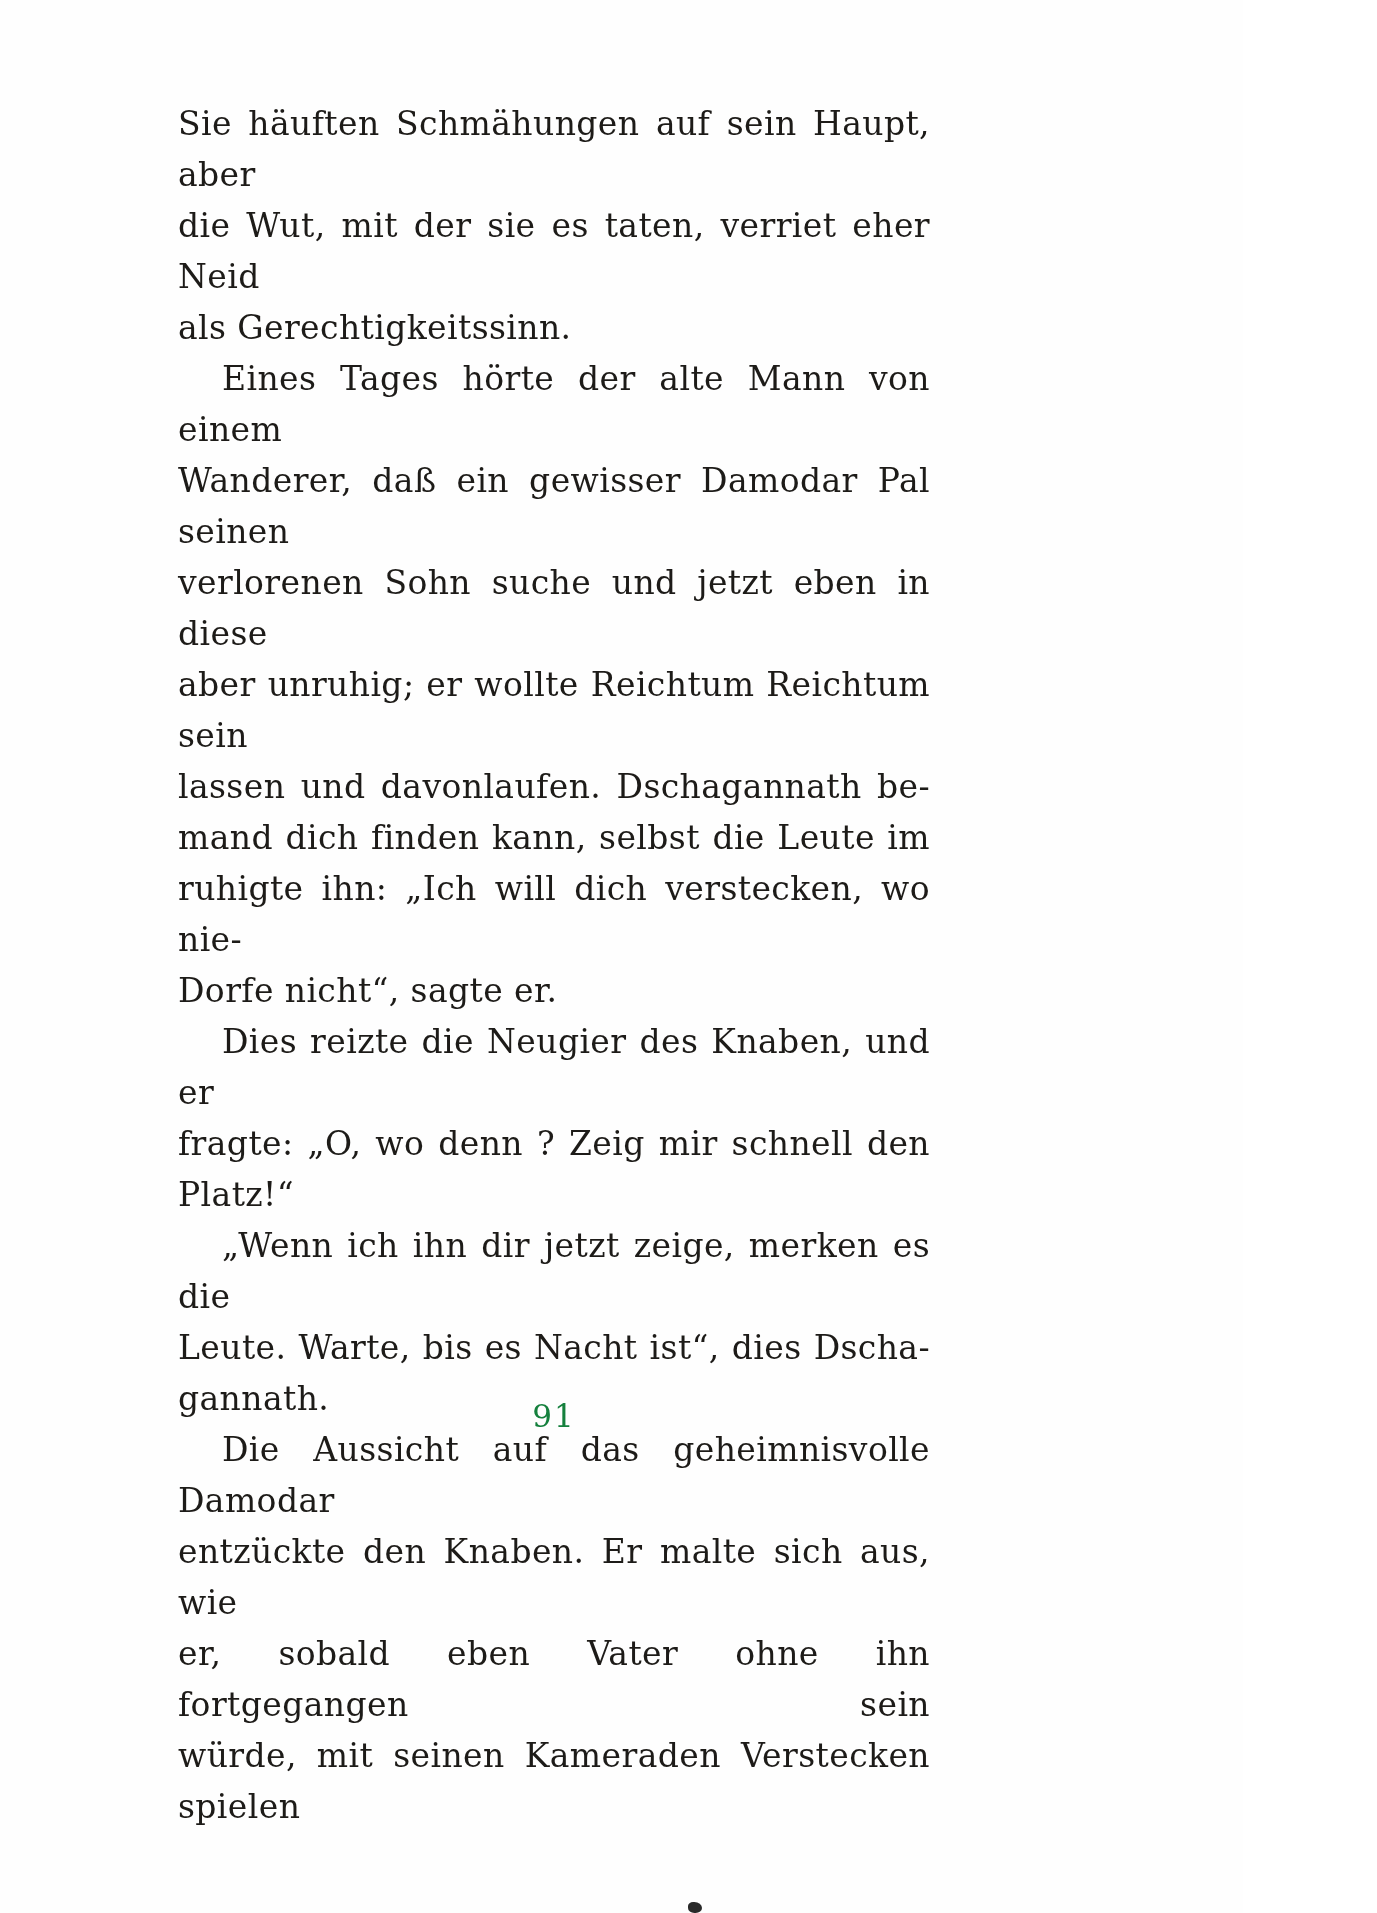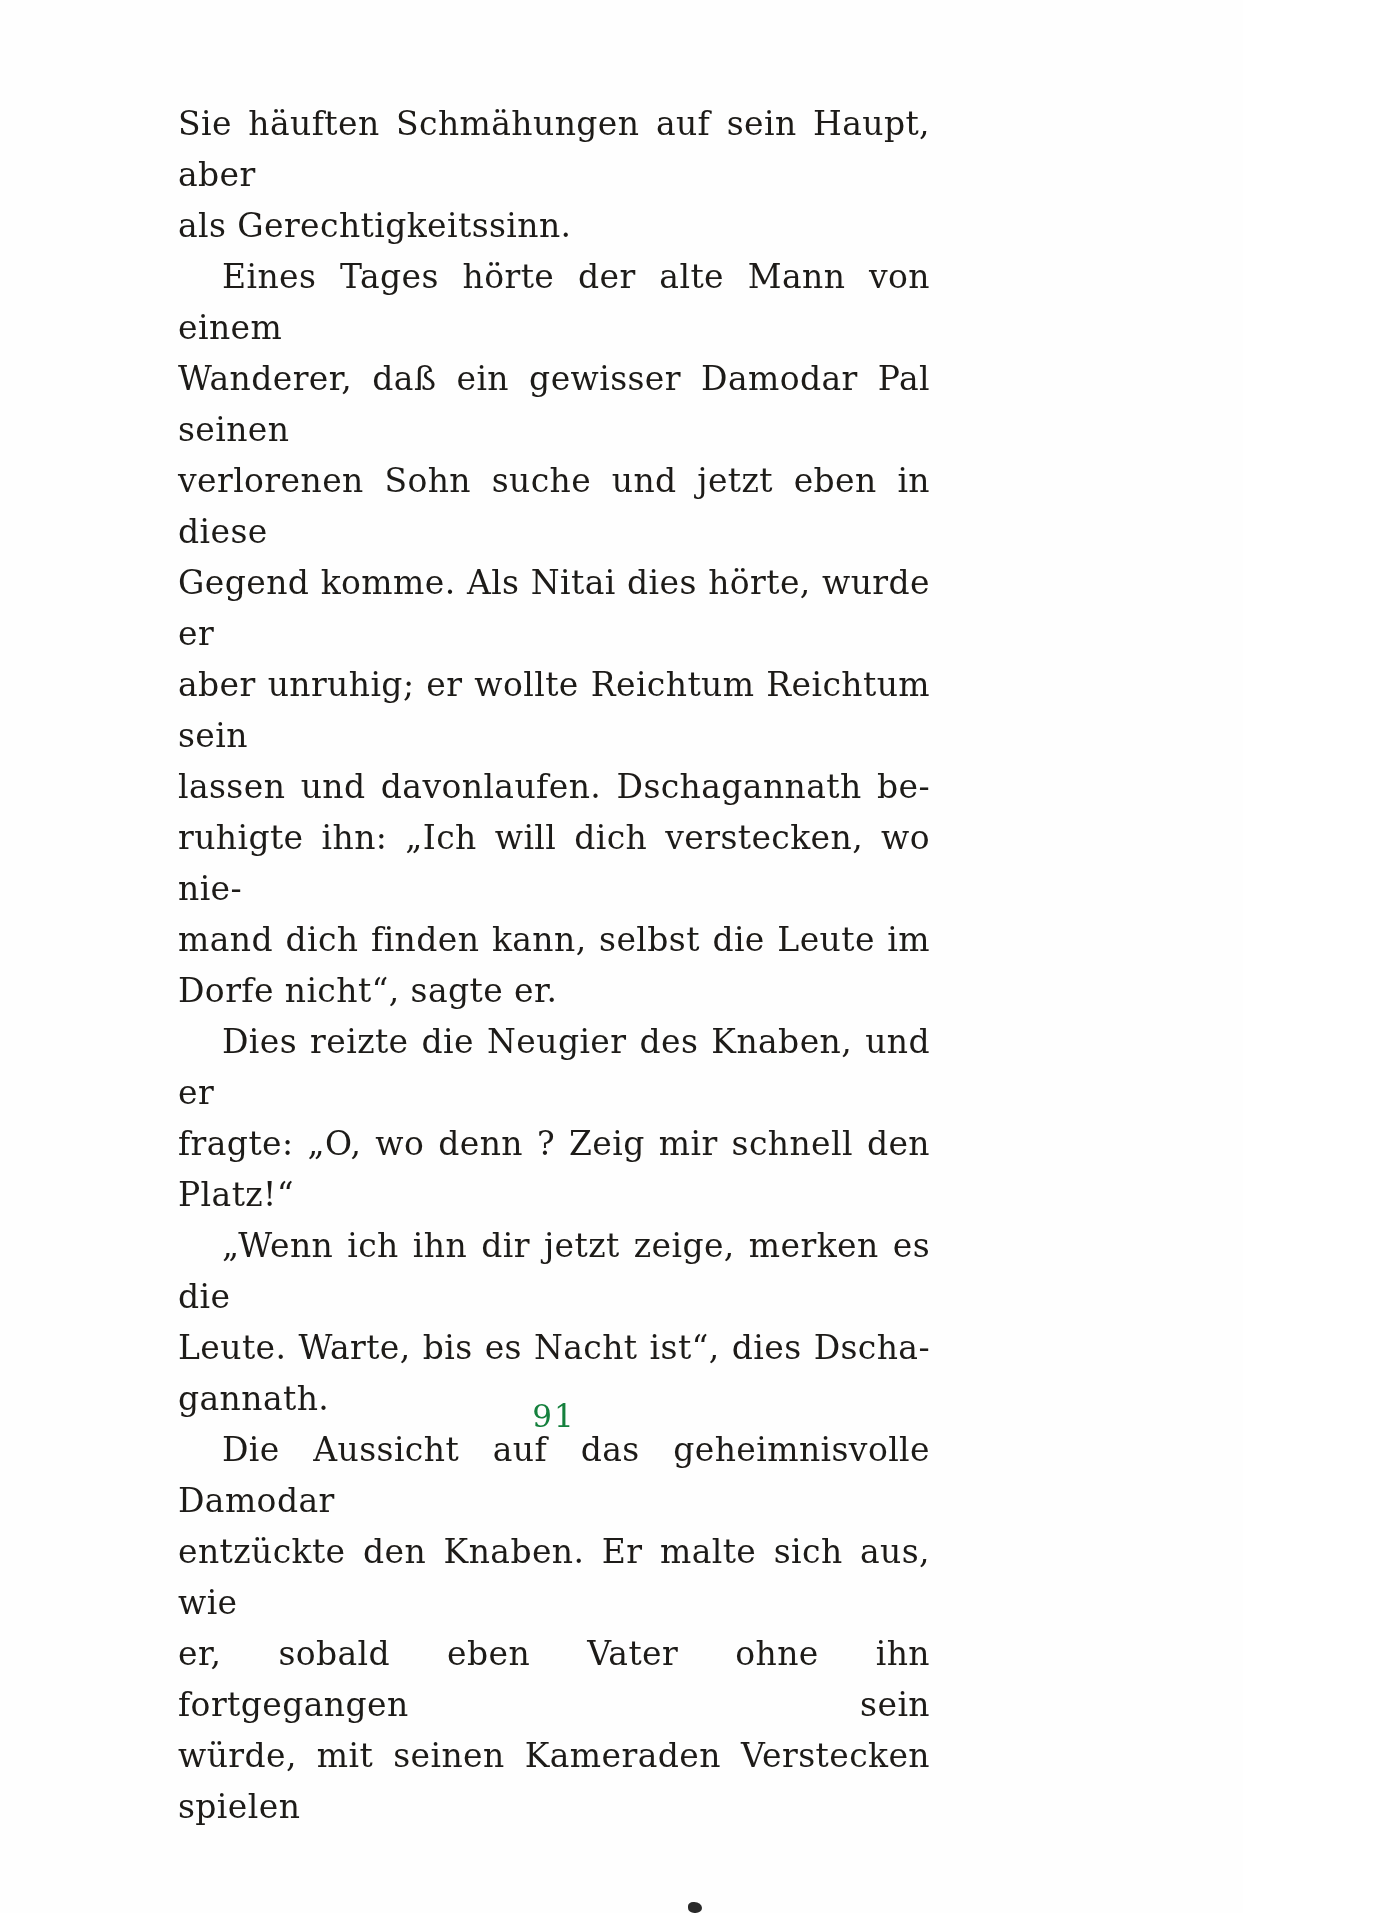--- a/index.html
+++ b/index.html
@@ -65,31 +65,31 @@
   }
 </style>
 </head>
 <body>
 
 <div class="page">
 
   <main class="text-block">
       <div class="para">
         <div class="line">Sie häuften Schmähungen auf sein Haupt, aber</div>
+        <div class="line">die Wut, mit der sie es taten, verriet eher Neid</div>
         <div class="line last">als  Gerechtigkeitssinn.</div>
       </div>
       <div class="para">
         <div class="line indent">Eines Tages hörte der alte Mann von einem</div>
         <div class="line">Wanderer, daß ein gewisser Damodar Pal seinen</div>
         <div class="line">verlorenen Sohn suche und jetzt eben in diese</div>
-        <div class="line">Gegend komme. Als Nitai dies hörte, wurde er</div>
         <div class="line">aber unruhig; er wollte Reichtum Reichtum sein</div>
         <div class="line">lassen und davonlaufen. Dschagannath be-</div>
+        <div class="line">mand dich finden kann, selbst die Leute im</div>
         <div class="line">ruhigte ihn: „Ich will dich verstecken, wo nie-</div>
-        <div class="line">mand dich finden kann, selbst die Leute im</div>
         <div class="line last">Dorfe nicht“, sagte er.</div>
       </div>
       <div class="para">
         <div class="line indent">Dies reizte die Neugier des Knaben, und er</div>
         <div class="line">fragte: „O, wo denn ? Zeig mir schnell den</div>
         <div class="line last">Platz!“</div>
       </div>
       <div class="para">
         <div class="line indent">„Wenn ich ihn dir jetzt zeige, merken es die</div>
         <div class="line">Leute. Warte, bis es Nacht ist“, dies Dscha-</div>

